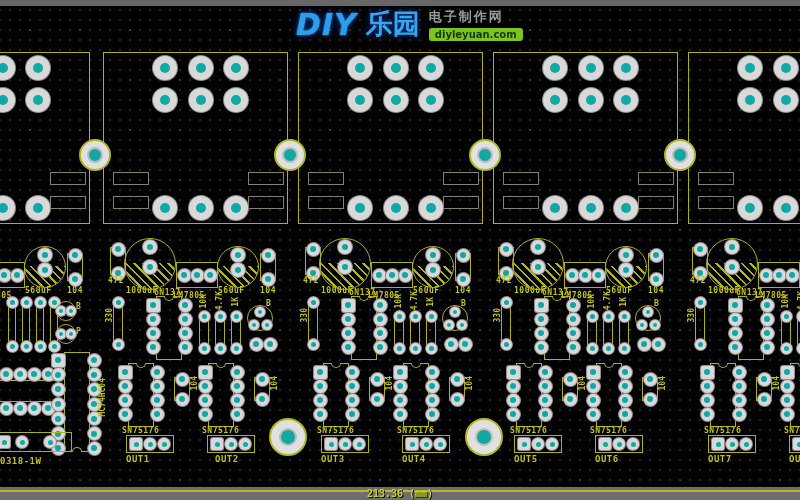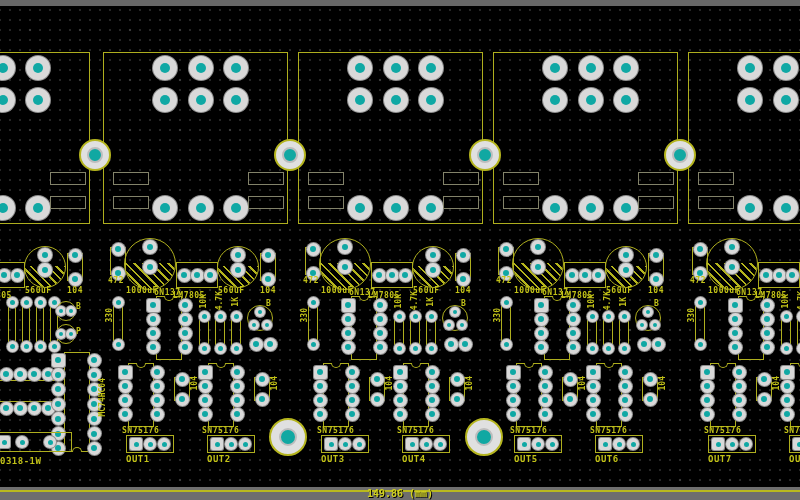--- a/index.html
+++ b/index.html
@@ -40,20 +40,28 @@
   .notch.b{bottom:-1px;border:1px solid #aeae1e;border-bottom:none;border-radius:10px 10px 0 0;}
   .holering{position:absolute;border:2px solid #b5b51e;border-radius:50%;background:#e0e0e0;display:flex;align-items:center;justify-content:center;box-sizing:border-box;}
   .holering i{display:block;background:#11a8a2;border-radius:50%;border:2px solid #bdbdbd;}
 </style>
 </head>
 <body>
 
 <div class="screen">
   <div class="edge top"></div>
 
+  <div class="logo">
+    <span class="logo-main">DIY</span>
+    <span class="logo-cn">乐园</span>
+    <span class="logo-col">
+      <span class="tagline">电子制作网</span>
+      <span class="badge">diyleyuan.com</span>
+    </span>
+  </div>
 
   <div id="board">
       <div class="outline" style="left: -95px; top: 52px; width: 185px; height: 172px;"></div>
       <div class="pad" style="left: -9px; top: 56px; width: 24px; height: 24px; border-radius: 50%;">
         <i style="width: 10px; height: 10px;"></i>
       </div>
       <div class="pad" style="left: -9px; top: 88px; width: 24px; height: 24px; border-radius: 50%;">
         <i style="width: 10px; height: 10px;"></i>
       </div>
       <div class="pad" style="left: -9px; top: 196px; width: 24px; height: 24px; border-radius: 50%;">
@@ -441,21 +449,21 @@
       <div class="outline" style="left: 207px; top: 435px; width: 48px; height: 18px;"></div>
       <div class="pad" style="left: 211px; top: 438px; width: 12px; height: 12px; border-radius: 2px;">
         <i style="width: 5px; height: 5px;"></i>
       </div>
       <div class="pad" style="left: 225px; top: 438px; width: 12px; height: 12px; border-radius: 50%;">
         <i style="width: 5px; height: 5px;"></i>
       </div>
       <div class="pad" style="left: 239px; top: 438px; width: 12px; height: 12px; border-radius: 50%;">
         <i style="width: 5px; height: 5px;"></i>
       </div>
-      <div class="pcb-label out-size" style="left: 207px; top: 454px;">OUT2</div>
+      <div class="pcb-label out-size" style="left: 215px; top: 454px;">OUT2</div>
       <div class="outline" style="left: 305px; top: 247px; width: 16px; height: 28px;"></div>
       <div class="pad" style="left: 306.5px; top: 242.5px; width: 13px; height: 13px; border-radius: 50%;">
         <i style="width: 6px; height: 6px;"></i>
       </div>
       <div class="pad" style="left: 306.5px; top: 266.5px; width: 13px; height: 13px; border-radius: 50%;">
         <i style="width: 6px; height: 6px;"></i>
       </div>
       <div class="pcb-label" style="left: 303px; top: 276px;">472</div>
       <div class="outline" style="left: 319px; top: 238px; width: 52px; height: 52px; border-radius: 50%; overflow: hidden; border-width: 1.5px;">
         <div class="hatch"></div>
@@ -1159,15 +1167,15 @@
       </div>
       <div class="pad" style="left: 44px; top: 436px; width: 12px; height: 12px; border-radius: 50%;">
         <i style="width: 5px; height: 5px;"></i>
       </div>
       <div class="pcb-label out-size" style="left: 0px; top: 456px;">0318-1W</div>
     </div>
 
   <div class="edge bottom"></div>
   <div class="dimline"></div>
   <div class="dimtext-wrap">
-    <span class="dimtext">149.86 (mm)</span>
+    <span class="dimtext">213.36 (mm)</span>
   </div>
 </div>
 
 </body></html>

